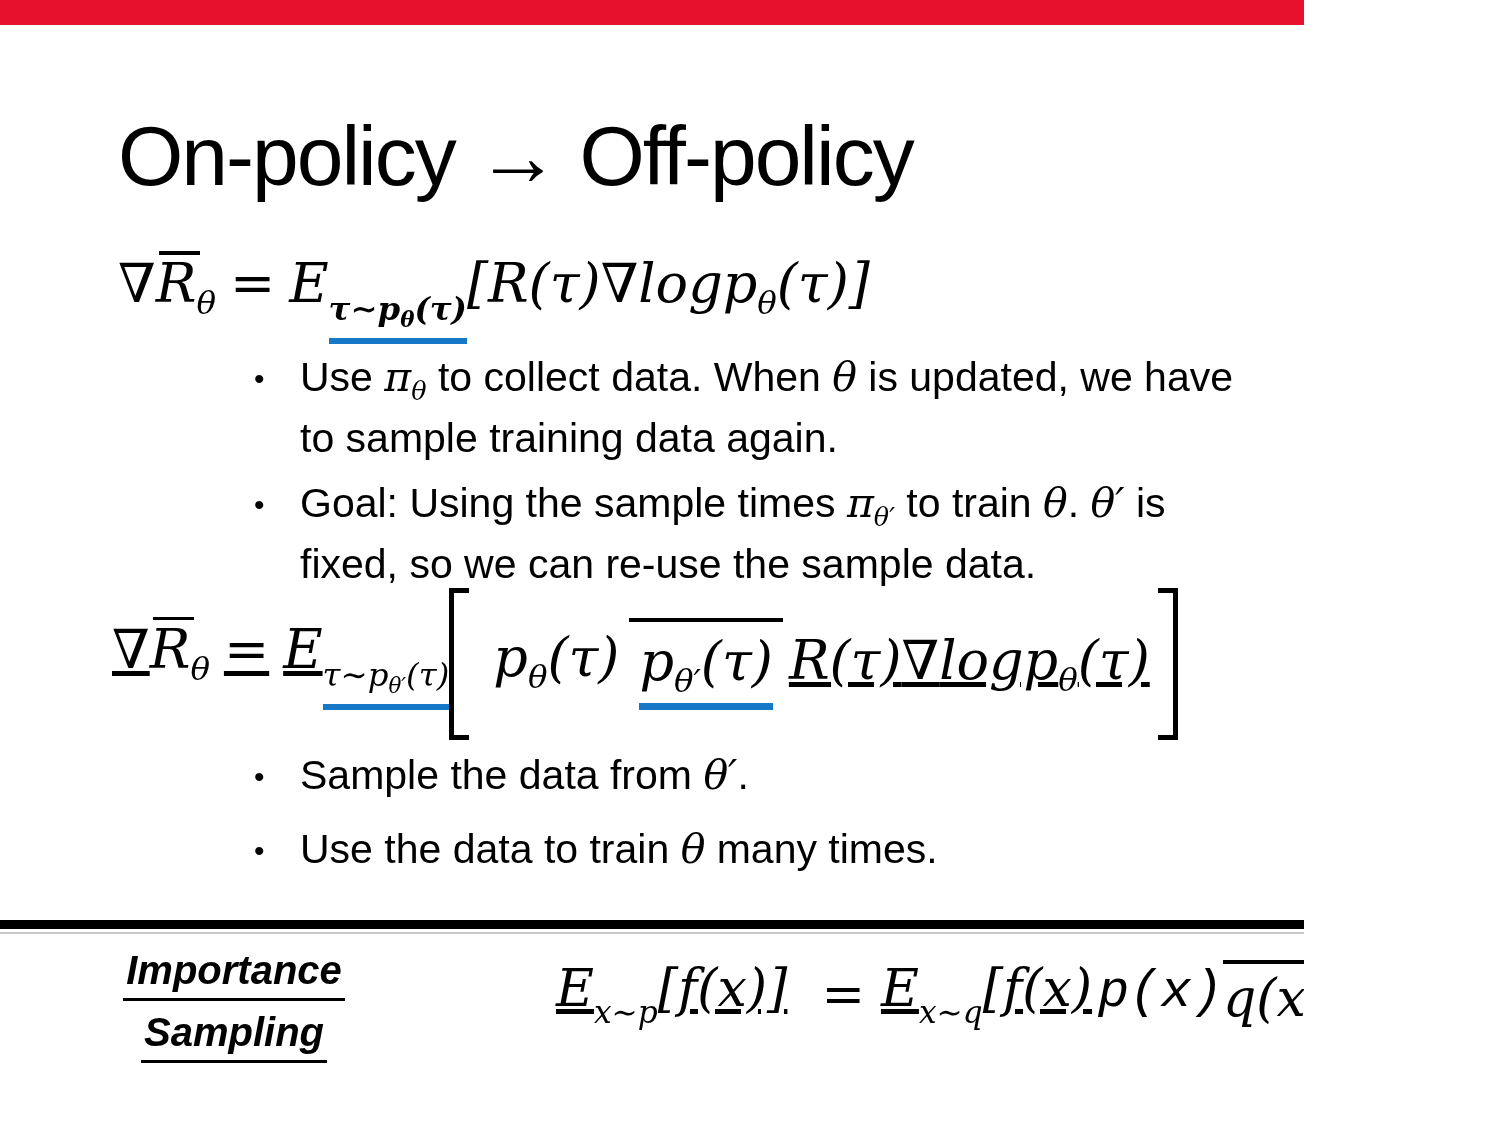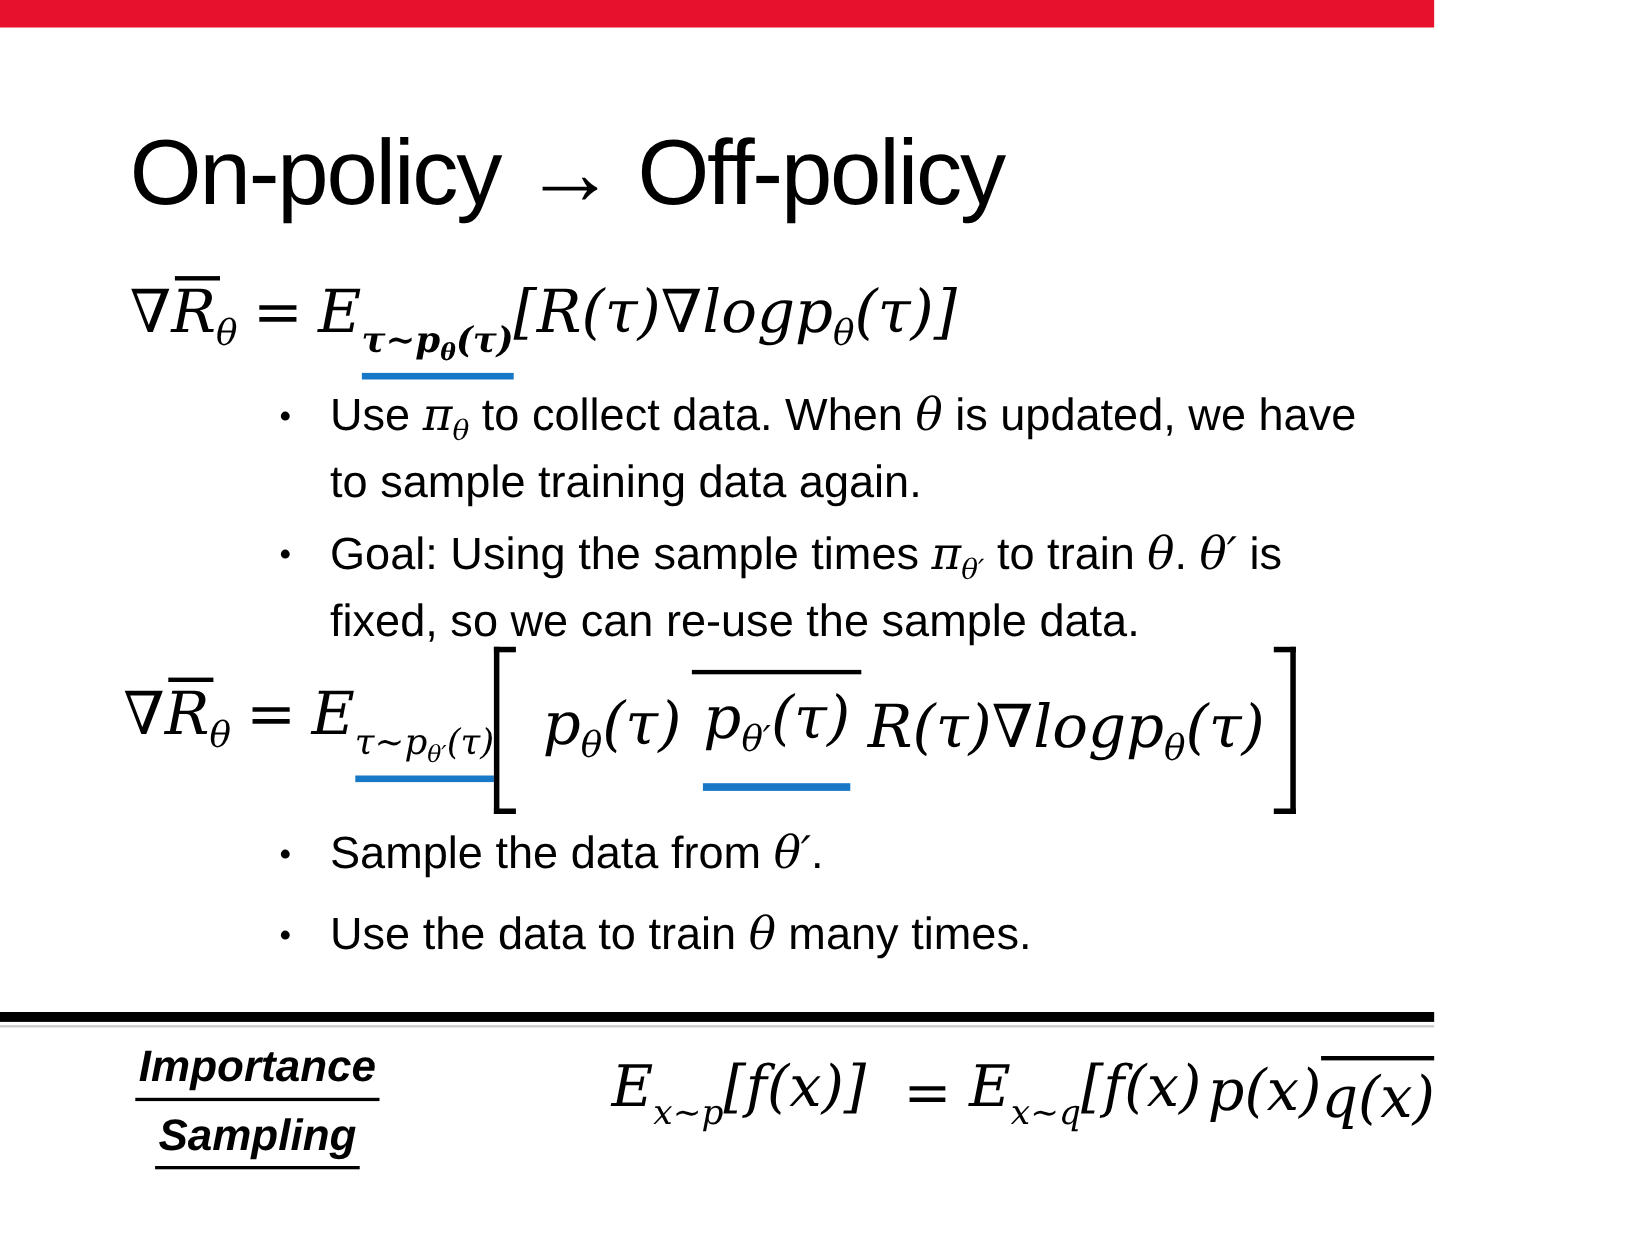--- a/index.html
+++ b/index.html
@@ -20,33 +20,33 @@
   .nab { font-style:normal; }
   .eqsign { margin:0 14px; }
   .ovl { position:relative; display:inline-block; }
   .ovl::after { content:""; position:absolute; left:3px; right:-4px; top:-1px; height:3.5px; background:#000; }
   sub.mvs { font-size:0.60em; font-style:italic; }
   sub.mvs2 { font-size:0.66em; }
 
   .msub { font-size:0.60em; display:inline-block; vertical-align:-0.55em; }
   .f1 .msub { font-weight:bold; }
   .blue-ul { border-bottom:6px solid #1878c8; padding-bottom:6px; }
-  .blue-ul2 { display:inline-block; border-bottom:7px solid #1878c8; padding-bottom:22px; }
+  .blue-ul2 { display:inline-block; border-bottom:7px solid #1878c8; padding-bottom:3px; }
 
   .frac { display:inline-flex; flex-direction:row; align-items:center; text-align:center; margin:0 6px; }
   .frac .num { display:block; padding:0 10px 6px; }
   .frac .den { display:block; border-top:4px solid #000; padding:8px 10px 0; }
   .frac3 .den3 { border-top:4px solid #000; padding-top:4px; }
-  .frac3 .num3 { padding-bottom:4px; }
+  .frac3 .num3 { padding-bottom:4px;font-family:Liberation Mono, monospace; }
 
   .bigbr { display:inline-block; width:15px; height:142px; flex:none; }
   .br-open  { border-left:5px solid #000; border-top:5px solid #000; border-bottom:5px solid #000; margin-right:8px; }
   .br-close { border-right:5px solid #000; border-top:5px solid #000; border-bottom:5px solid #000; margin-left:8px; }
 
-  .fgroup { display:inline-block; }
+  .fgroup { display:inline-block;text-decoration:underline; }
 
   
   .blist { position:absolute; left:254px; margin:0; padding:0; list-style:none; font-size:41px; line-height:1.42; }
   .blist-top { top:348px; width:1010px; }
   .blist-bottom { top:746px; width:1010px; }
   .blist li { display:flex; margin:0 0 6px 0; }
   .blist-bottom li { margin:0 0 16px 0; }
   .dot { flex:none; width:46px; font-size:30px; padding-top:10px; }
   .btext { flex:1; }
   .mv { font-family:"DejaVu Serif", serif; font-style:italic; }

